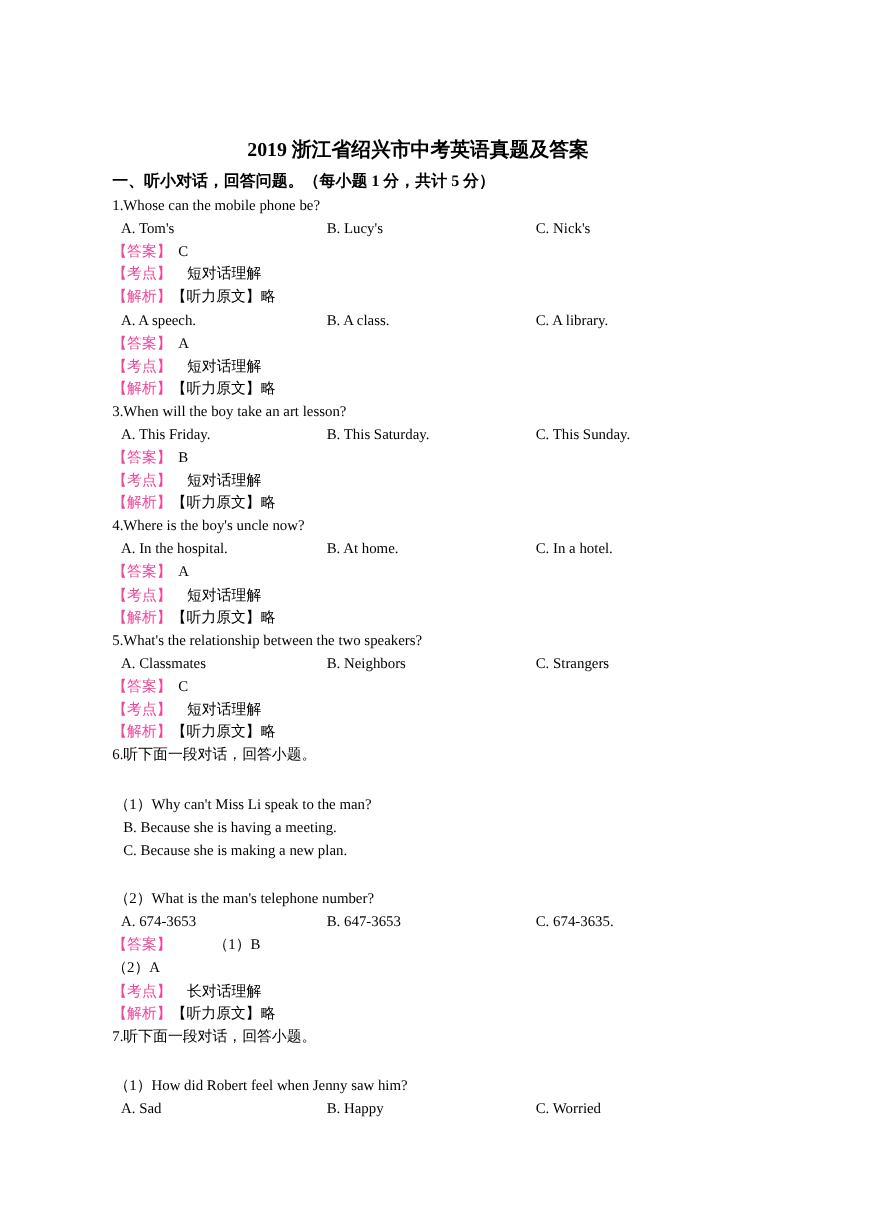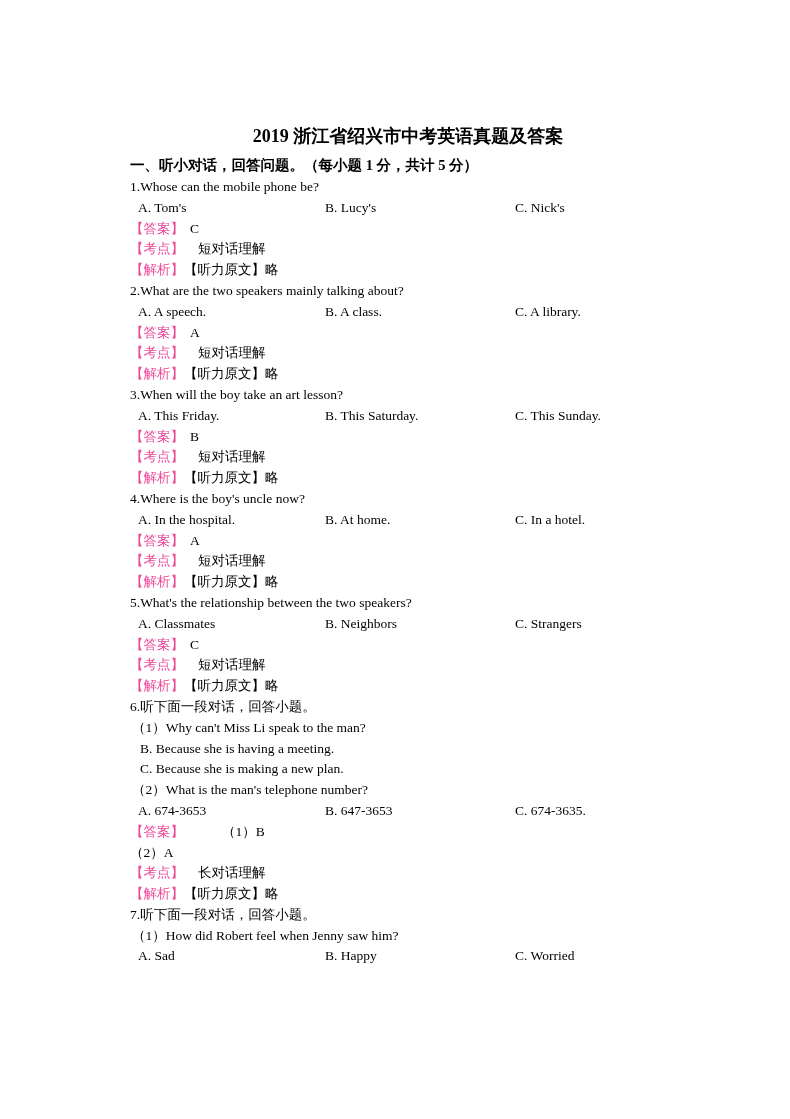--- a/index.html
+++ b/index.html
@@ -6,21 +6,21 @@
   body {
     width: 790px; height: 1119px;
     background: #ffffff;
     color: #000000;
     font-family: "Liberation Serif", "DejaVu Serif", serif;
     overflow: hidden;
     position: relative;
   }
   .content {
     position: absolute;
-    left: 130px; top: 0;
+    left: 102px; top: 0;
     width: 556px;
   }
   .doc-title {
     margin-top: 123px;
     text-align: center;
     font-size: 18px;
     font-weight: bold;
     line-height: 27px;
     white-space: nowrap;
   }
@@ -35,21 +35,21 @@
     font-size: 13.5px;
     line-height: 20.8px;
     height: 20.8px;
     white-space: nowrap;
   }
   .opts { position: relative; }
   .oA { margin-left: 8px; text-align: right; }
   .oB { position: absolute; left: 195px; }
   .oC { position: absolute; left: 385px; }
   .indent { padding-left: 10px; }
-  .sub { padding-left: 2px; }
+  .sub { padding-left: 2px; margin-top: 24px; }
   .blue { color: #ec4899; }
   .gap-s { margin-left: 6px; }
   .gap-xs { margin-left: 14px; }
   .gap-l { margin-left: 38px; }
 </style>
 </head>
 <body>
 
 <div class="content">
 
@@ -60,21 +60,20 @@
   <div class="line">1.Whose can the mobile phone be?</div>
   <div class="line opts">
     <span class="oA">A. Tom's</span>
     <span class="oB">B. Lucy's</span>
     <span class="oC">C. Nick's</span>
   </div>
   <div class="line"><span class="blue">【答案】</span><span class="gap-s">C</span></div>
   <div class="line"><span class="blue">【考点】</span><span class="gap-xs">短对话理解</span></div>
   <div class="line"><span class="blue">【解析】</span><span>【听力原文】略</span></div>
 
-  <div class="line">2.What are the two speakers mainly talking about?</div>
   <div class="line opts">
     <span class="oA">A. A speech.</span>
     <span class="oB">B. A class.</span>
     <span class="oC">C. A library.</span>
   </div>
   <div class="line"><span class="blue">【答案】</span><span class="gap-s">A</span></div>
   <div class="line"><span class="blue">【考点】</span><span class="gap-xs">短对话理解</span></div>
   <div class="line"><span class="blue">【解析】</span><span>【听力原文】略</span></div>
 
   <div class="line">3.When will the boy take an art lesson?</div>

